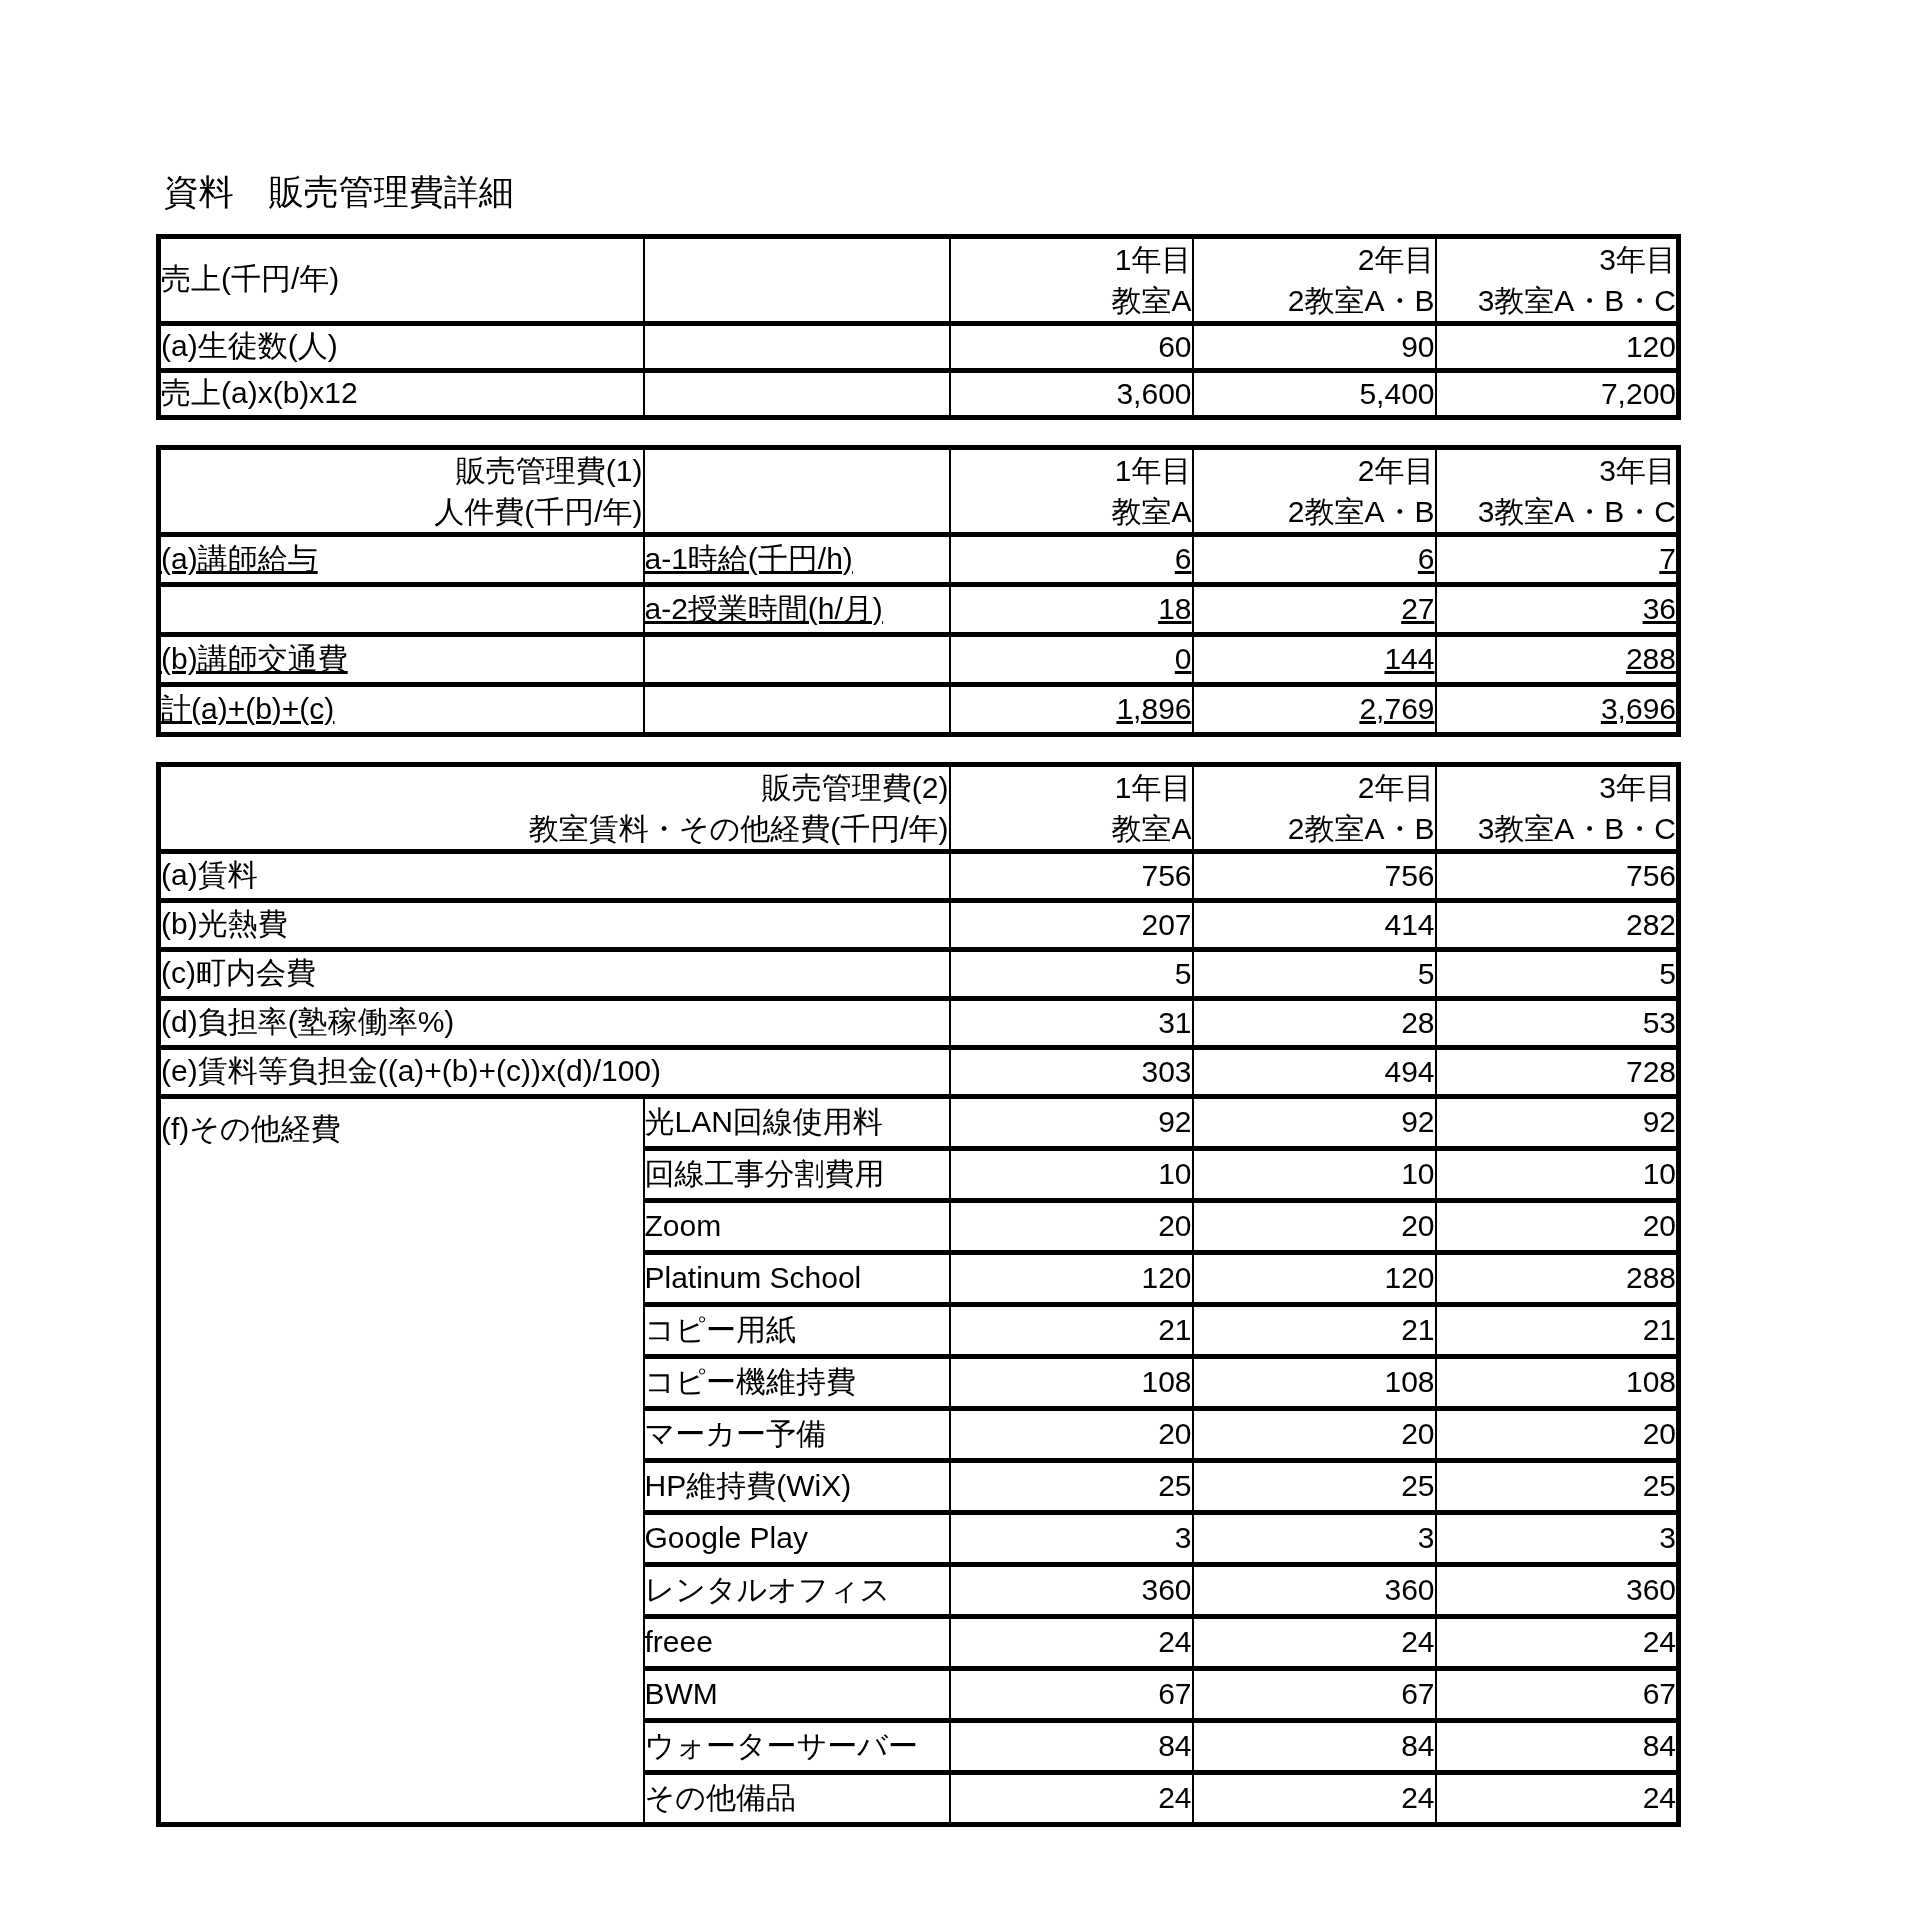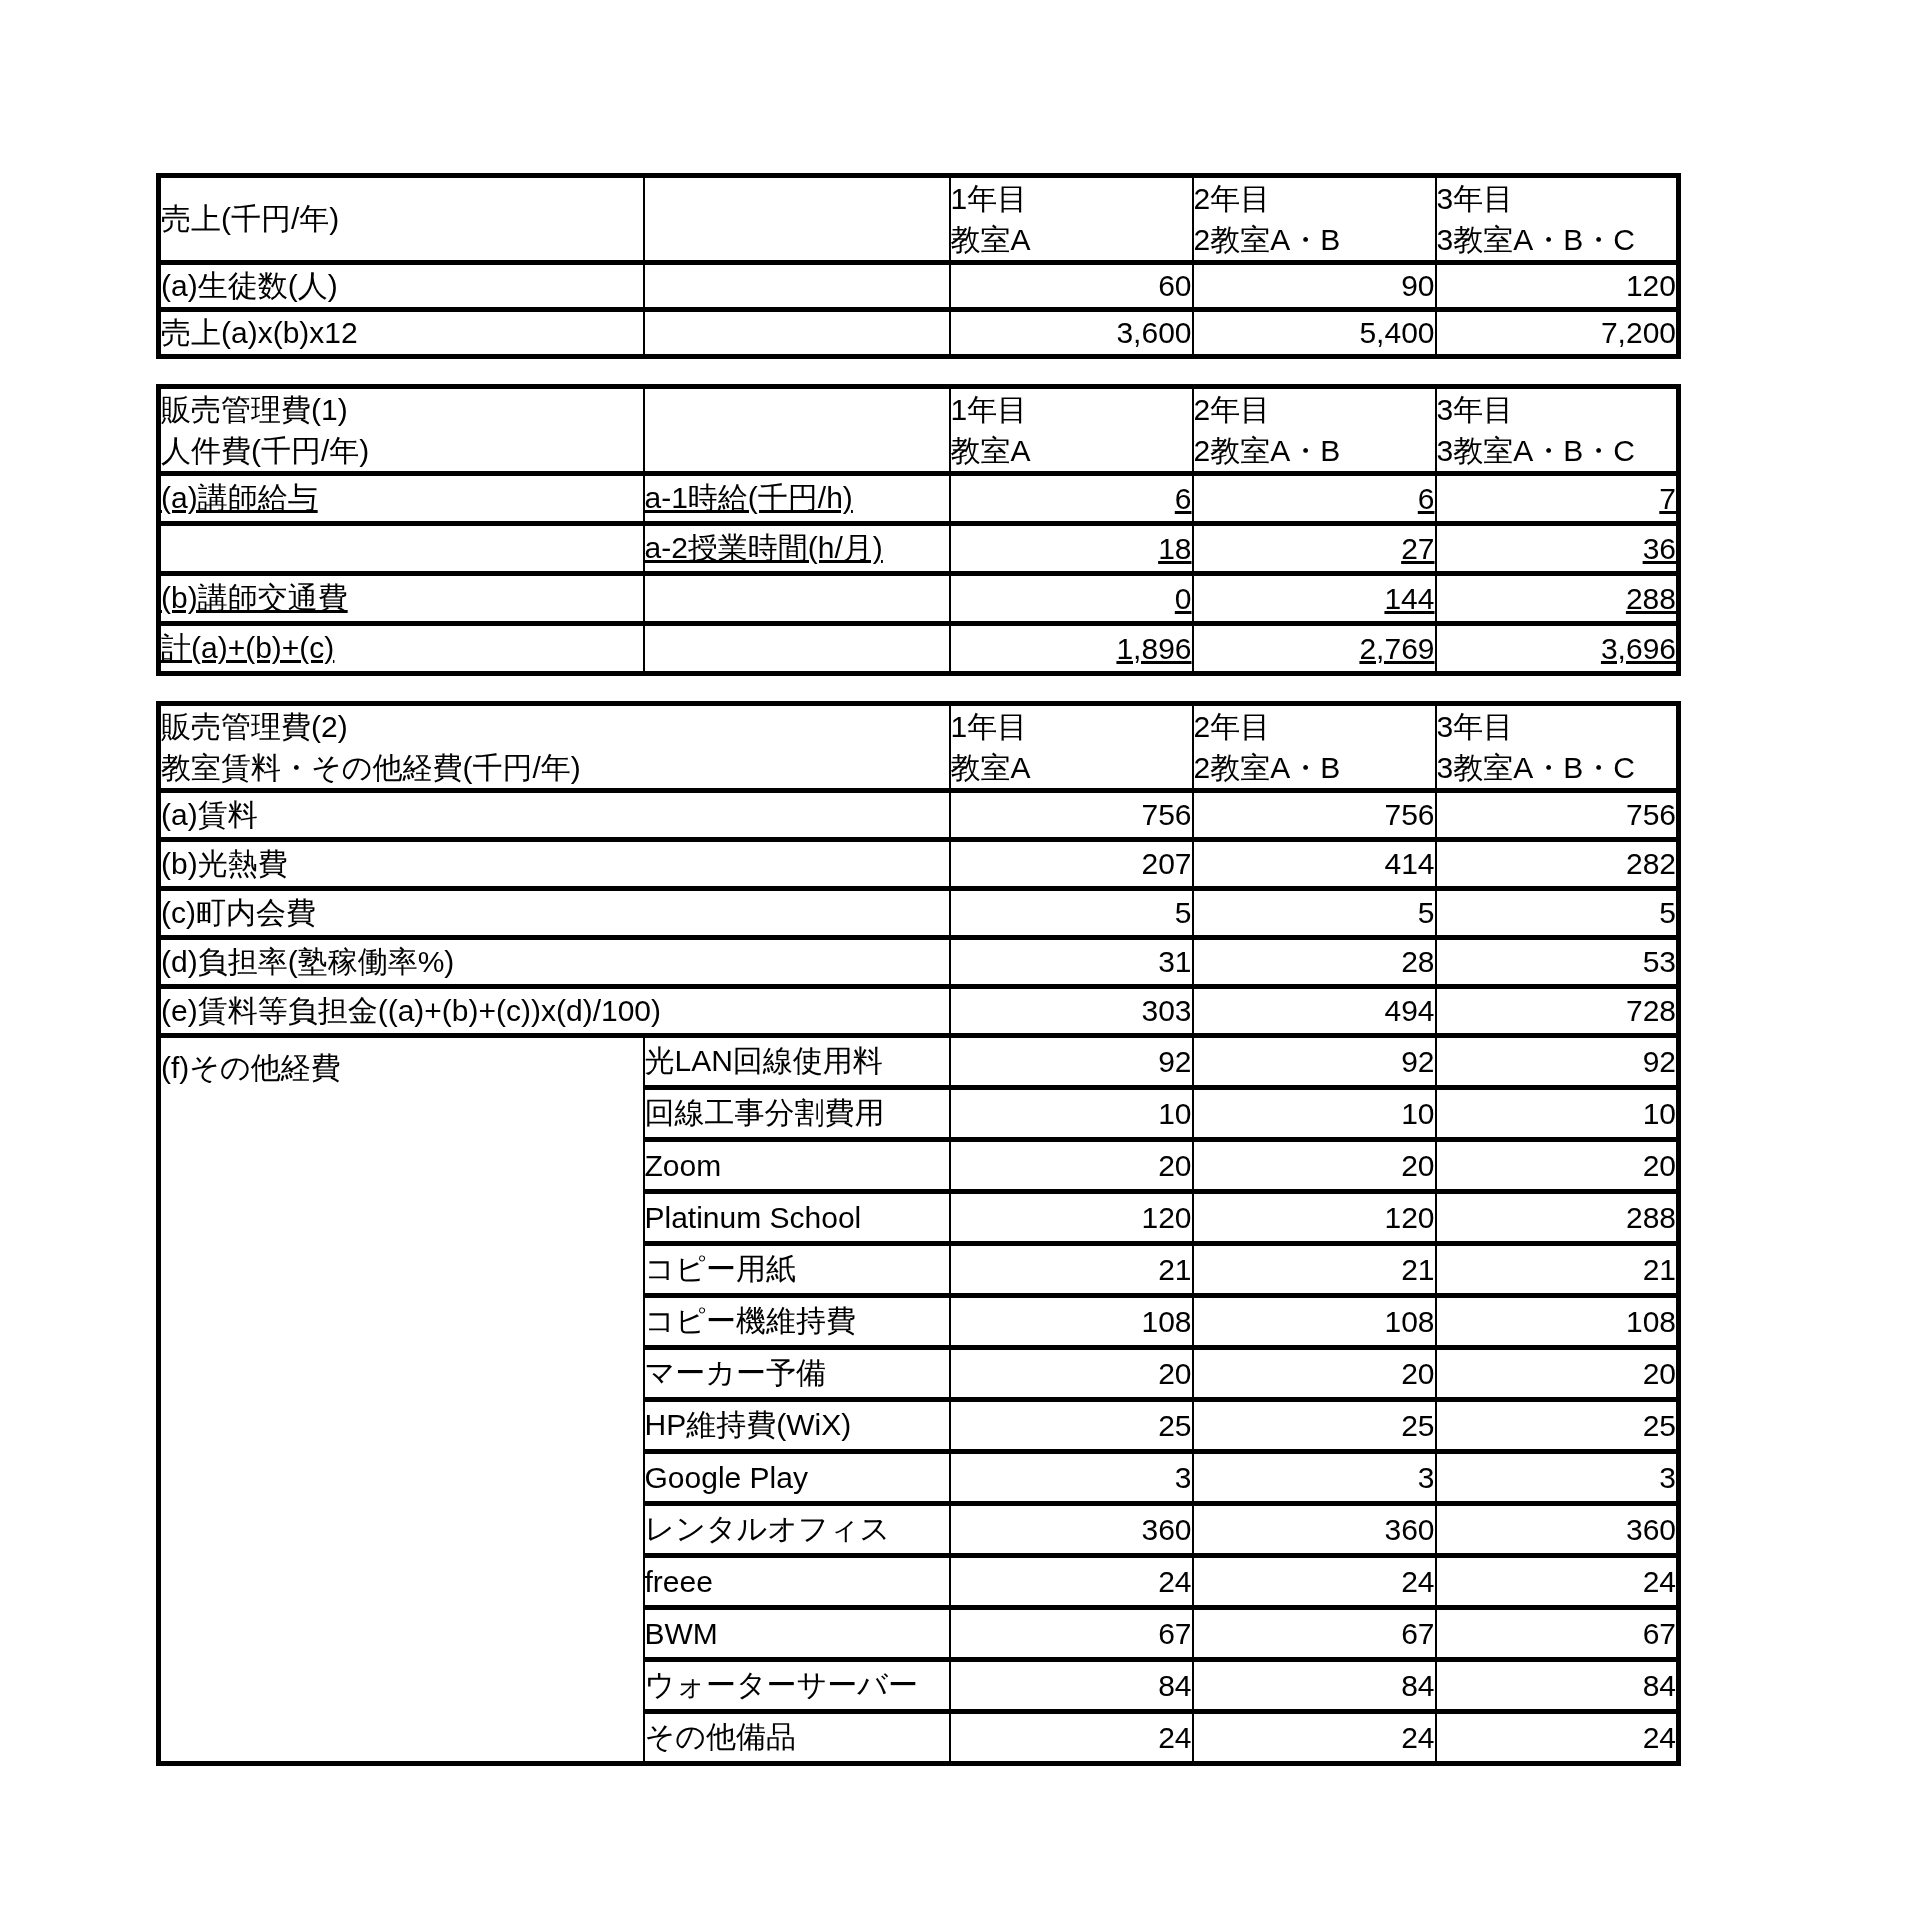--- a/index.html
+++ b/index.html
@@ -32,34 +32,35 @@
     white-space: nowrap;
     overflow: visible;
   }
   col.c1 { width: 485px; }
   col.c2 { width: 306px; }
   col.c3 { width: 243px; }
   col.c4 { width: 243px; }
   col.c5 { width: 243px; }
   tr.hdr { height: 86px; }
   tr.hdr td { vertical-align: middle; }
-  .yr div, .ml div { line-height: 41px; }
+  .yr div, .ml div { line-height: 41px; text-align: right; }
   .lbl, .sub, .yr { padding-left: 9.2px; }
   .num { text-align: right; padding-right: 12.3px; }
   .t1 tr.data { height: 47px; }
   .t2 tr.data { height: 50px; text-decoration: underline; }
   .t3 tr.data { height: 49px; }
   .t3 tr.frow { height: 52px; }
   td.fcell { vertical-align: top; padding-top: 10px; }
 </style>
 </head>
 <body>
 
 <div class="doc">
 
+  <div class="title">資料　販売管理費詳細</div>
 
   <table class="tbl t1">
     <colgroup>
         <col class="c1">
         <col class="c2">
         <col class="c3">
         <col class="c4">
         <col class="c5">
       </colgroup>
     <tbody>

